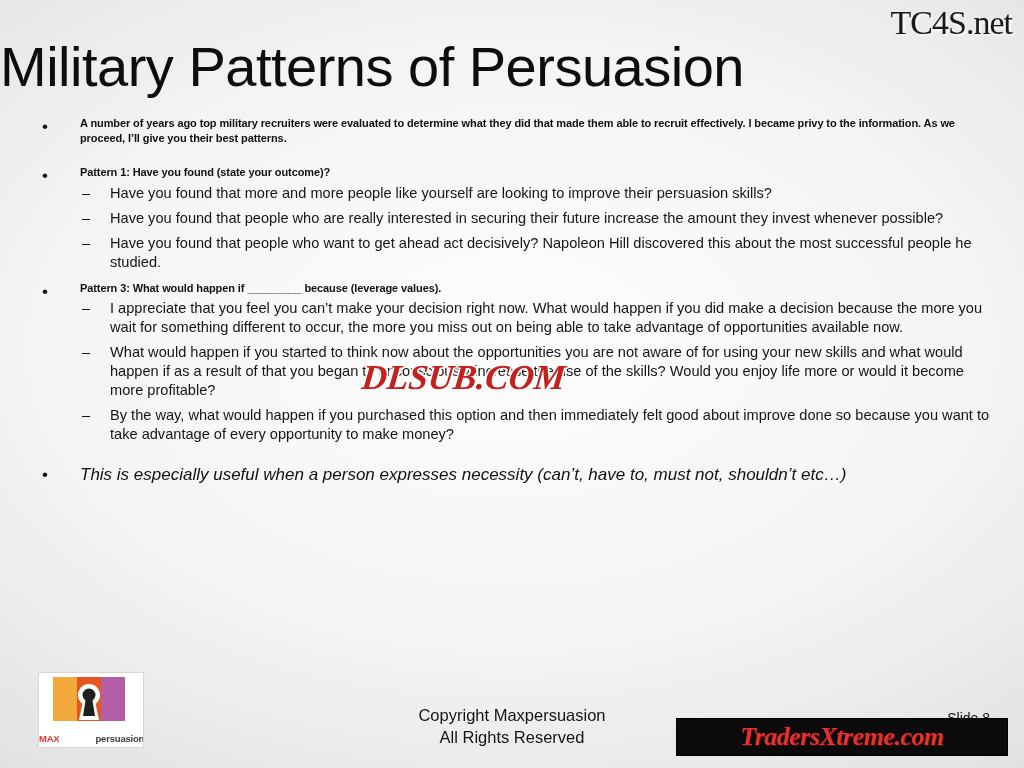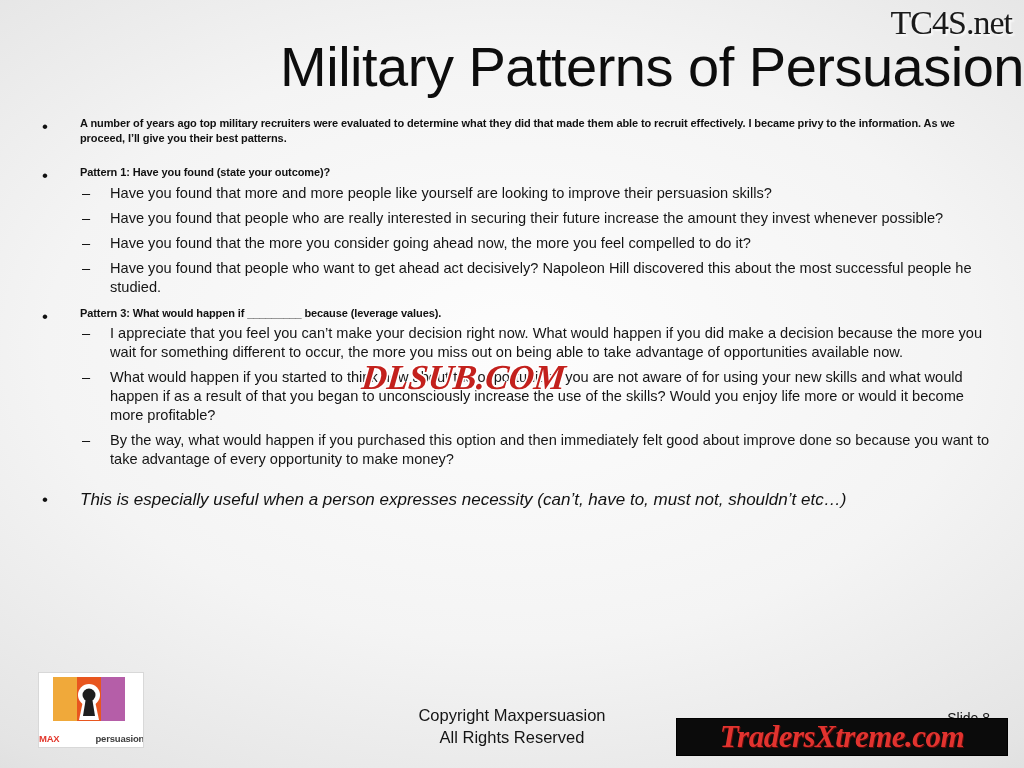--- a/index.html
+++ b/index.html
@@ -34,21 +34,21 @@
     letter-spacing: -1px;
     text-shadow: 2px 2px 2px rgba(255,255,255,0.85);
   }
 
   
   .title {
     position: absolute;
     top: 34px;
     left: 0;
     width: 1024px;
-    text-align: right;
+    text-align: left;
     font-family: "Liberation Sans", sans-serif;
     font-size: 56px;
     font-weight: normal;
     color: #0d0d0d;
     letter-spacing: -0.5px;
   }
 
   
   .body {
     position: absolute;
@@ -159,21 +159,21 @@
     width: 330px;
     height: 36px;
     background: #0b0b0b;
     border: 1px solid #000;
     display: flex;
     align-items: center;
     justify-content: center;
   }
   .tx-badge span {
     font-family: "Liberation Serif", serif;
-    font-size: 31px;
+    font-size: 26px;
     font-weight: bold;
     font-style: italic;
     color: #e2332f;
     text-shadow: 1px 1px 0 #5a0b09;
     letter-spacing: -0.5px;
   }
 
   
   .logo {
     position: absolute;
@@ -227,21 +227,20 @@
           <li>
             <span class="dash">–</span>
             <span>Have you found that more and more people like yourself are looking to improve their persuasion skills?</span>
           </li>
           <li>
             <span class="dash">–</span>
             <span>Have you found that people who are really interested in securing their future increase the amount they invest whenever possible?</span>
           </li>
           <li>
             <span class="dash">–</span>
-            <span>Have you found that the more you consider going ahead now, the more you feel compelled to do it?</span>
           </li>
           <li>
             <span class="dash">–</span>
             <span>Have you found that people who want to get ahead act decisively? Napoleon Hill discovered this about the most successful people he studied.</span>
           </li>
         </ul>
       </li>
 
       <li>
         <span class="bullet">•</span>

